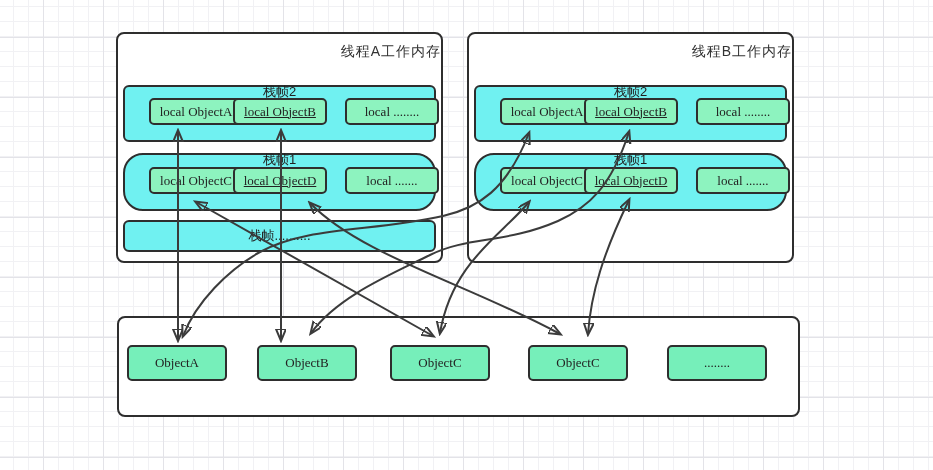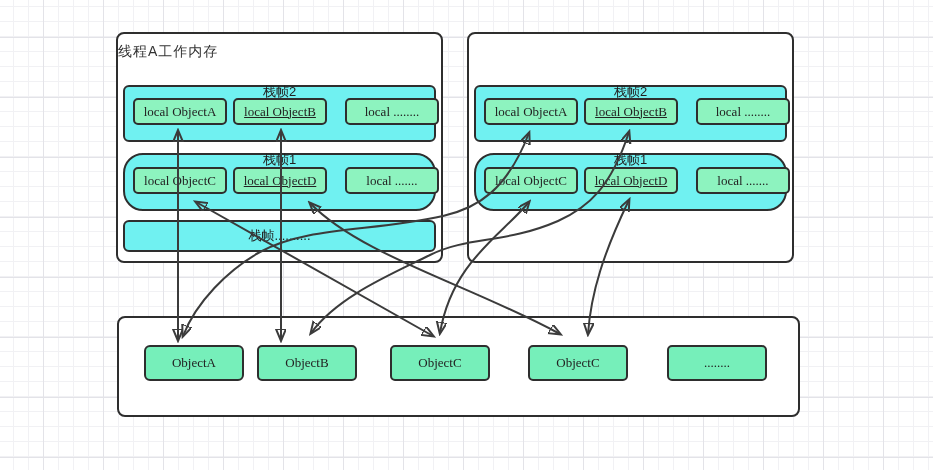--- a/index.html
+++ b/index.html
@@ -17,21 +17,21 @@
       linear-gradient(var(--grid-minor,#f1f1f4) 1px, transparent 1px),
       linear-gradient(90deg, var(--grid-minor,#f1f1f4) 1px, transparent 1px);
     background-size:60px 60px,60px 60px,15px 15px,15px 15px;
     background-position:0 37px,43px 0,0 6px,13px 0;
   }
   .panel{
     position:absolute;top:32px;width:323px;height:227px;
     background:#fff;border:2px solid var(--border,#2e2e2e);border-radius:8px;
   }
   .panel-title{
-    position:absolute;top:9px;left:0;right:0;text-align:left;
+    position:absolute;top:9px;left:0;right:0;text-align:right;
     font-size:14px;color:#333;letter-spacing:1px;
   }
   .mainpanel{
     position:absolute;left:117px;top:316px;width:679px;height:97px;
     background:#fff;border:2px solid var(--border,#2e2e2e);border-radius:8px;
   }
   .mainpanel .panel-title{top:1px;}
   .frame{
     position:absolute;left:5px;width:309px;
     background:var(--frame-fill,#70f1f1);
@@ -47,30 +47,30 @@
   .frame.f3 .frame-label{top:0;line-height:28px;}
   .slot{
     position:absolute;top:11px;height:23px;width:90px;
     background:var(--slot-fill,#8df3bf);
     border:2px solid var(--border,#2e2e2e);border-radius:5px;
     display:flex;align-items:center;justify-content:center;
     font-family:"Liberation Serif","DejaVu Serif",serif;
     font-size:13px;color:#222;white-space:nowrap;
   }
   .frame.f1 .slot{top:12px;}
-  .slot.c1{left:8px;}  .slot.c2{left:108px;text-decoration:underline;}  .slot.c3{left:220px;}
+  .slot.c1{left:24px;}  .slot.c2{left:108px;text-decoration:underline;}  .slot.c3{left:220px;}
   .obj{
     position:absolute;top:27px;height:32px;width:96px;
     background:var(--object-fill,#76efba);
     border:2px solid var(--border,#2e2e2e);border-radius:5px;
     display:flex;align-items:center;justify-content:center;
     font-family:"Liberation Serif","DejaVu Serif",serif;
     font-size:13px;color:#222;
   }
-  .obj.o1{left:25px;border-radius:6px;} .obj.o2{left:138px;} .obj.o3{left:271px;} .obj.o4{left:409px;} .obj.o5{left:548px;}
+  .obj.o1{left:8px;} .obj.o2{left:138px;} .obj.o3{left:271px;} .obj.o4{left:409px;} .obj.o5{left:548px;}
   svg.wires{position:absolute;left:0;top:0;width:933px;height:470px;z-index:5;pointer-events:none;}
   svg.wires path{fill:none;stroke:var(--arrow,#3b3b3b);stroke-width:2;stroke-linecap:round;}
 </style>
 </head>
 <body>
 
 <div class="canvas">
 
   <svg class="wires" viewBox="0 0 933 470" aria-hidden="true">
     <defs>
@@ -101,20 +101,21 @@
       <div class="slot c1">local ObjectC</div>
       <div class="slot c2">local ObjectD</div>
       <div class="slot c3">local .......</div>
     </div>
     <div class="frame f3">
       <div class="frame-label">栈帧..........</div>
     </div>
   </div>
 
   <div class="panel" style="left:467px">
+    <div class="panel-title">线程B工作内存</div>
     <div class="frame f2">
       <div class="frame-label">栈帧2</div>
       <div class="slot c1">local ObjectA</div>
       <div class="slot c2">local ObjectB</div>
       <div class="slot c3">local ........</div>
     </div>
     <div class="frame f1">
       <div class="frame-label">栈帧1</div>
       <div class="slot c1">local ObjectC</div>
       <div class="slot c2">local ObjectD</div>

